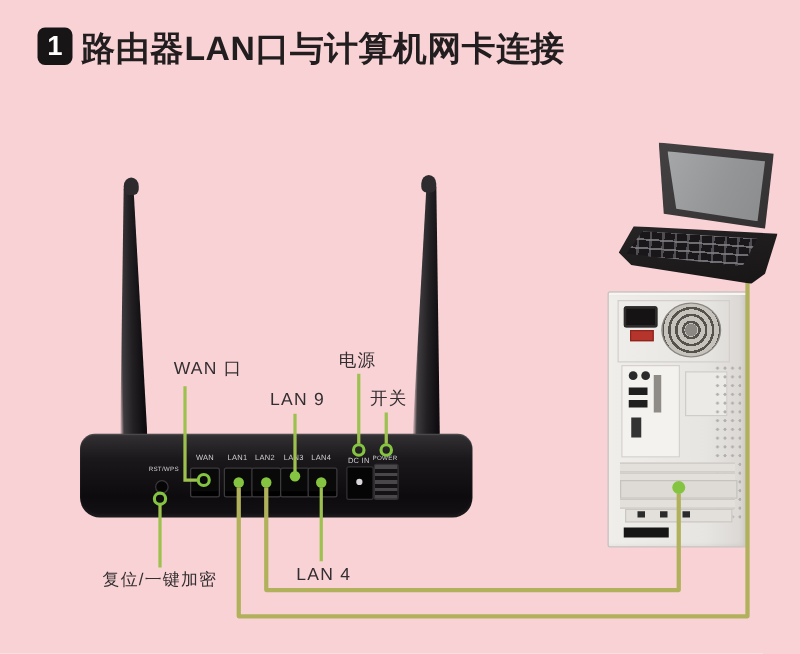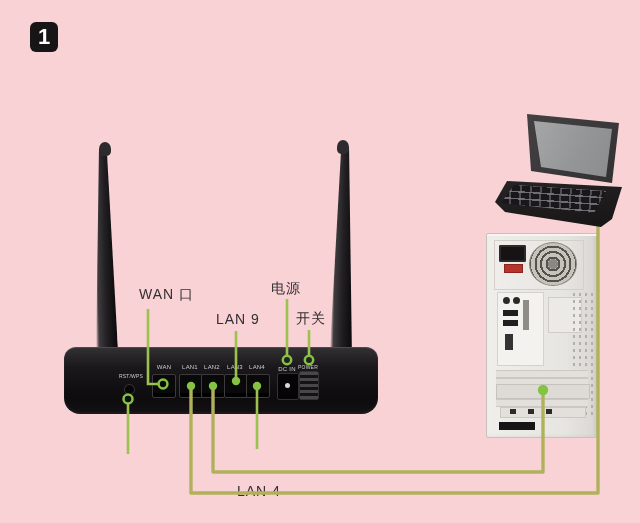--- a/index.html
+++ b/index.html
@@ -104,20 +104,21 @@
        repeating-linear-gradient(4deg, rgba(0,0,0,0) 0 5.5px, rgba(126,124,129,.85) 5.5px 7px),
        repeating-linear-gradient(94deg, #19171a 0 8px, #514e53 8px 10px);
      clip-path:polygon(26px 87px,118px 93px,106px 115px,13px 105px);}
 </style>
 </head>
 <body>
 
 <div class="stage">
 
   <div class="abs badge">1</div>
+  <div class="abs title">路由器LAN口与计算机网卡连接</div>
 
   <div class="abs tower"></div>
   <div class="abs psu"></div>
   <div class="abs inlet"></div>
   <div class="abs vswitch"></div>
   <div class="abs fan"></div>
   <div class="abs io-panel"></div>
   <div class="abs io-c1"></div>
   <div class="abs io-c2"></div>
   <div class="abs io-r1"></div>
@@ -159,21 +160,22 @@
   <div class="abs port-label" style="left:276px; top:366px; width:22px;">DC IN</div>
   <div class="abs dc-port"></div>
   <div class="abs dc-hole"></div>
   <div class="abs port-label" style="left:297px; top:364px; width:22px; font-size:5px;">POWER</div>
   <div class="abs pw-switch"></div>
 
   <div class="abs callout" style="left:139px; top:286px;">WAN 口</div>
   <div class="abs callout" style="left:216px; top:311px;">LAN 9</div>
   <div class="abs callout" style="left:271px; top:280px;">电源</div>
   <div class="abs callout" style="left:296px; top:310px;">开关</div>
-  <div class="abs callout" style="left:237px; top:451px;margin-top:32px;">LAN 4</div>
+  <div class="abs callout" style="left:82px; top:455px; font-size:13.5px;">复位/一键加密</div>
+  <div class="abs callout" style="left:237px; top:451px;">LAN 4</div>
 
   <svg class="abs lines" width="640" height="523" viewBox="0 0 640 523">
     <polyline class="pointer" points="148,309 148,384 158,384"></polyline>
     <circle class="ring" cx="163" cy="384" r="4.4"></circle>
 
     <line class="pointer" x1="236" y1="331" x2="236" y2="378"></line>
     <circle class="dot" cx="236" cy="381" r="4.2"></circle>
 
     <line class="pointer" x1="287" y1="299" x2="287" y2="355"></line>
     <circle class="ring" cx="287" cy="360" r="4.2"></circle>

